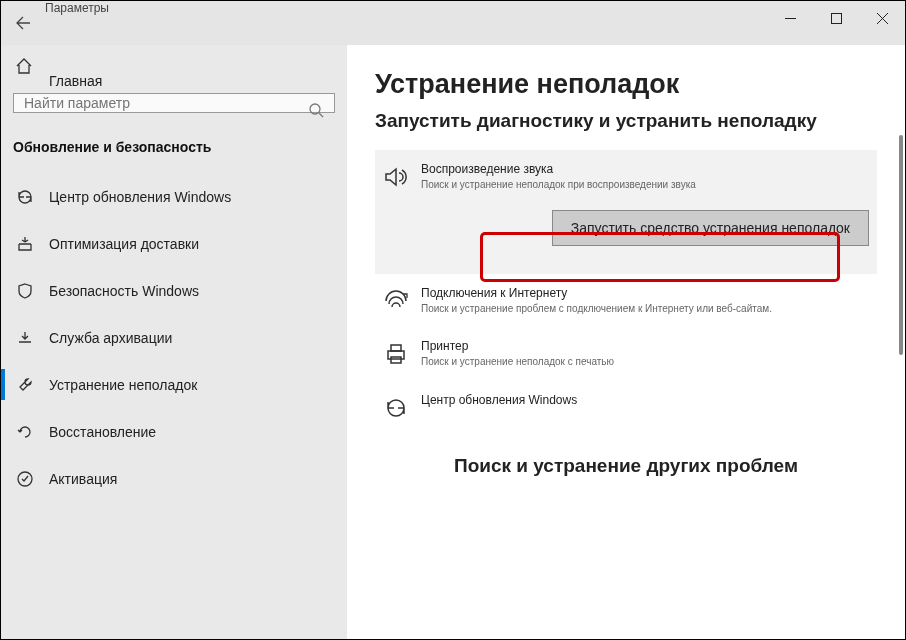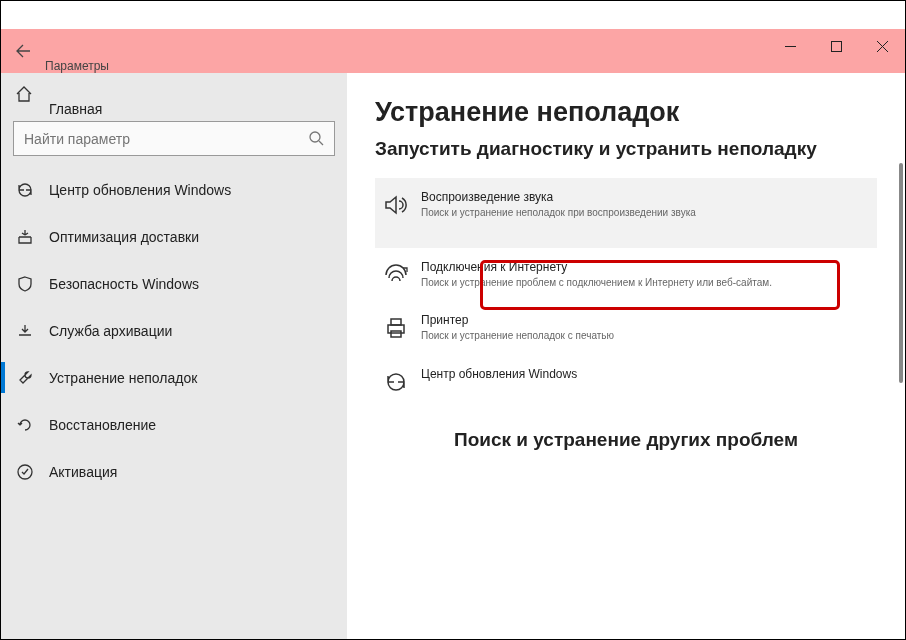--- a/index.html
+++ b/index.html
@@ -8,24 +8,23 @@
     background: #fff;
     width: 906px;
     height: 640px;
     overflow: hidden;
     position: relative;
     border: 1px solid #000;
   }
   .titlebar {
     height: 44px;
     display: flex;
-    align-items: flex-end;
-    background: #fca5a5;
-    position: relative;
-    margin-top: 28px;
+    align-items: flex-start;
+    background: #e5e5e5;
+    position: relative;
   }
   .back-btn {
     width: 44px; height: 44px;
     display: flex; align-items: center; justify-content: center;
     color: #444;
   }
   .title-text {
     font-size: 12px;
     color: #444;
   }
@@ -56,21 +55,21 @@
     height: 44px;
     padding-left: 48px;
     position: relative;
   }
   .home-row .icon-slot {
     position: absolute; left: 14px; top: 12px;
   }
   .home-label { font-size: 14px; color: #222; }
   .search-box {
     margin: 4px 12px 10px 12px;
-    height: 35px;
+    height: 20px;
     border: 1px solid #999;
     background: #fafafa;
     position: relative;
     display: flex;
     align-items: center;
     padding: 0 34px 0 10px;
   }
   .search-box input {
     border: none; outline: none; background: transparent;
     width: 100%; font-size: 14px; color: #666;
@@ -209,20 +208,21 @@
     <div class="search-box">
       <input type="text" placeholder="Найти параметр" style="">
       <span class="search-icon">
         <svg width="16" height="16" viewBox="0 0 16 16">
             <circle cx="7" cy="7" r="5" stroke="#777" stroke-width="1.3" fill="none"></circle>
             <path d="M11 11 L15 15" stroke="#777" stroke-width="1.3"></path>
           </svg>
       </span>
     </div>
 
+    <div class="category-header">Обновление и безопасность</div>
 
     <div class="nav-list">
       <div class="nav-item">
         <span class="nav-icon">
           <svg width="18" height="18" viewBox="0 0 18 18">
               <path d="M3 9 A6 6 0 0 1 15 9 M15 9 A6 6 0 0 1 3 9 M3 4 V9 H8 M15 14 V9 H10" stroke="#333" stroke-width="1.3" fill="none"></path>
             </svg>
         </span>
         <span class="nav-label">Центр обновления Windows</span>
       </div>
@@ -284,20 +284,23 @@
 
     <div class="troubleshoot-item selected" style="position:relative;">
       <div class="ts-icon">
         <svg width="26" height="26" viewBox="0 0 26 26">
             <path d="M3 10 H7 L13 5 V21 L7 16 H3 Z M16 9 A4 4 0 0 1 16 17 M19 6 A8 8 0 0 1 19 20" stroke="#333" stroke-width="1.5" fill="none"></path>
           </svg>
       </div>
       <div class="ts-text">
         <div class="ts-title">Воспроизведение звука</div>
         <div class="ts-desc">Поиск и устранение неполадок при воспроизведении звука</div>
+        <div class="run-btn-wrap">
+          <button class="run-btn">Запустить средство устранения неполадок</button>
+        </div>
       </div>
       <div class="highlight-ring" style="left:105px; top:82px; width:360px; height:50px;"></div>
     </div>
 
     <div class="troubleshoot-item">
       <div class="ts-icon">
         <svg width="26" height="26" viewBox="0 0 26 26">
             <path d="M3 13 A10 10 0 0 1 23 13 M6 16 A7 7 0 0 1 20 16 M9 19 A4 4 0 0 1 17 19" stroke="#333" stroke-width="1.5" fill="none"></path>
             <path d="M20 6 H24 V10" stroke="#333" stroke-width="1.3" fill="none"></path>
           </svg>

